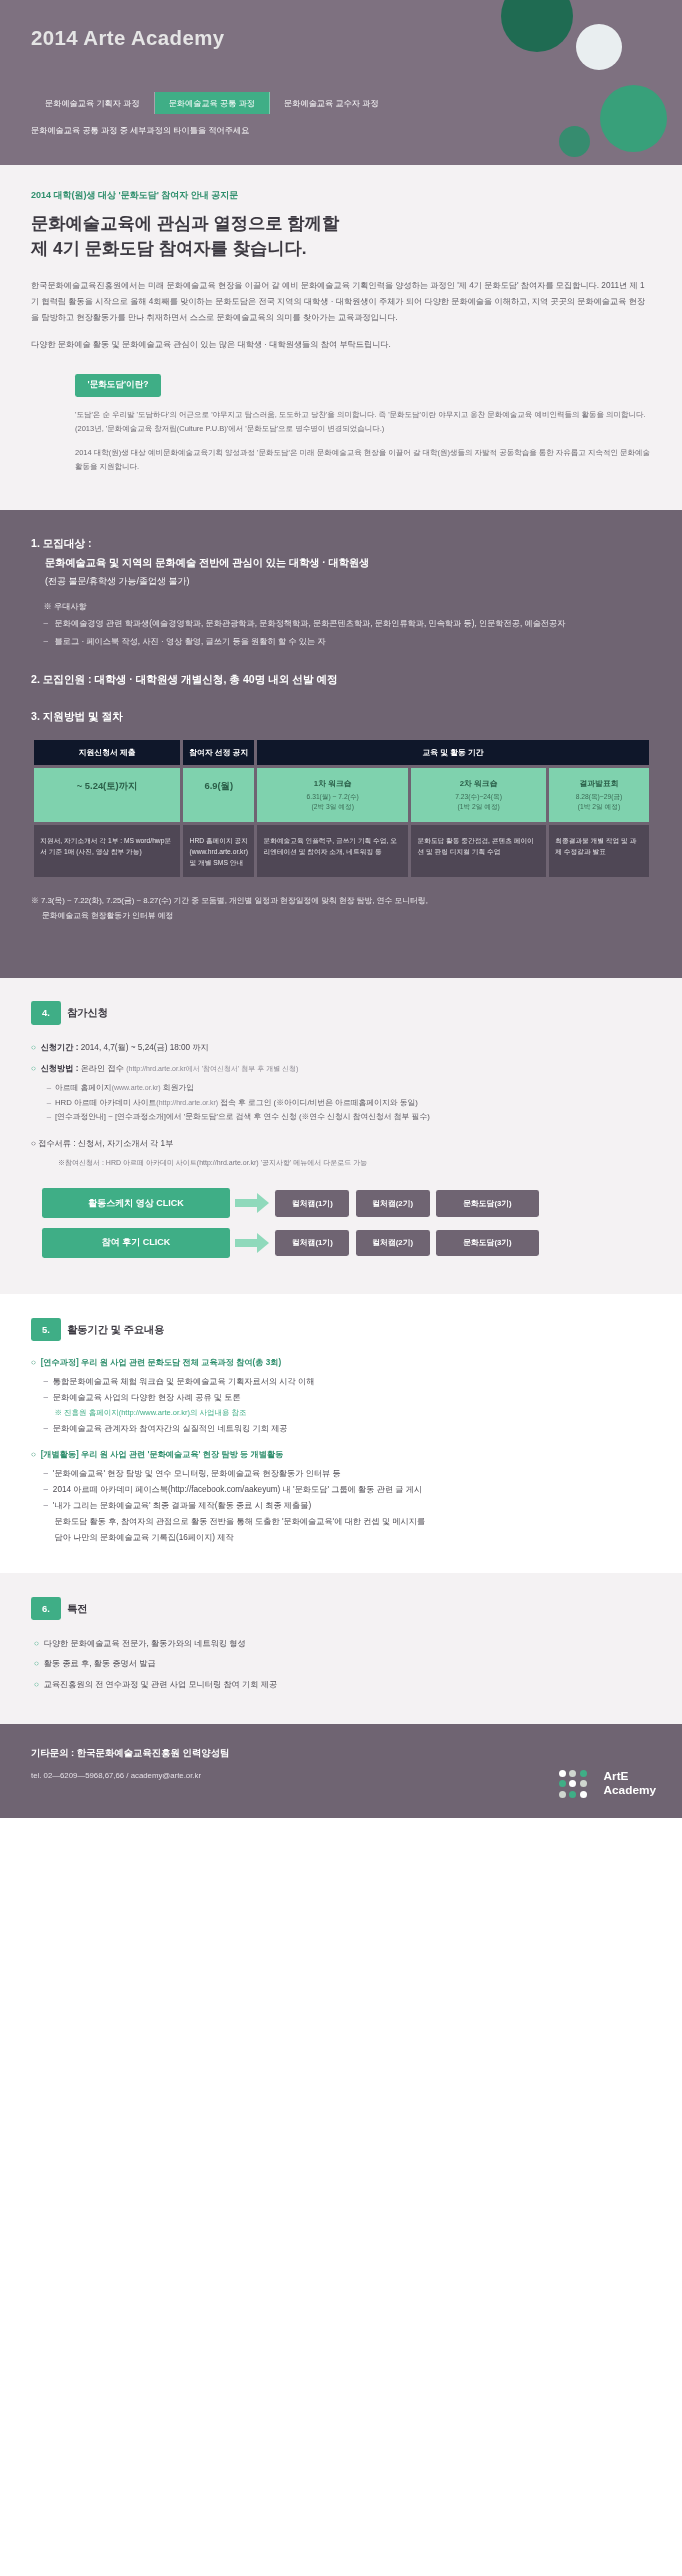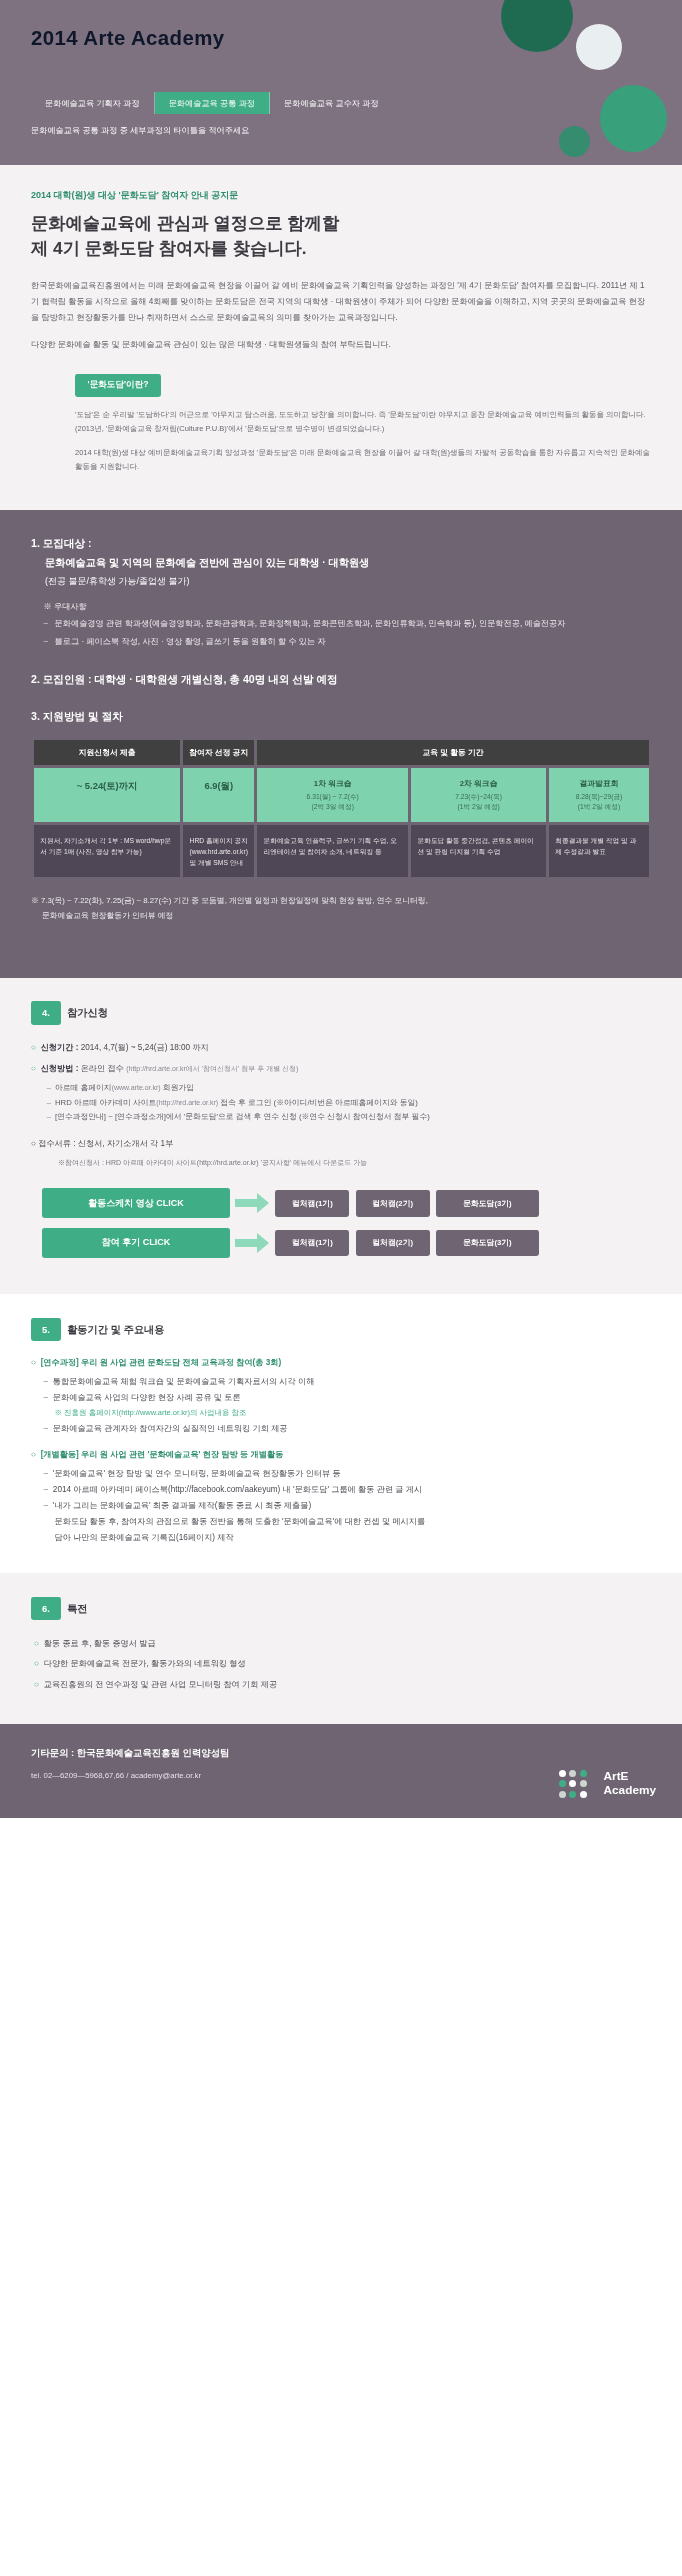--- a/index.html
+++ b/index.html
@@ -22,21 +22,21 @@
     min-height:165px;
   }
   .header .circ { position:absolute; border-radius:50%; }
   .c1 { width:72px; height:72px; background:#1f6b52; top:-20.4px; right:110px; }
   .c2 { width:46px; height:46px; background:#e9eef0; top:23.5px; right:61px; }
   .c3 { width:67px; height:67px; background:#38a07a; top:85px; right:15.7px; }
   .c4 { width:31px; height:31px; background:#2f8f6d; top:126px; right:93px; opacity:.9;}
   .header h1 {
     position:relative; z-index:2;
     margin:0 0 42px 0;
-    font-size:20.4px; font-weight:bold; color:#0f172a; letter-spacing:0.4px;
+    font-size:20.4px; font-weight:bold; color:#e5e5e5; letter-spacing:0.4px;
   }
   .tabs { position:relative; z-index:2; display:flex; align-items:stretch; gap:0; margin-bottom:11px; }
   .tab {
     font-size:8.2px; color:#ffffff; padding:5.5px 14px; white-space:nowrap;
     border-right:0.8px solid rgba(255,255,255,.35);
   }
   .tab:last-child { border-right:none; }
   .tab.active { background:#3fae86; color:#ffffff; }
   .header .subnote { position:relative; z-index:2; font-size:8.2px; color:#ffffff; }
 
@@ -60,21 +60,21 @@
   .dark h3 .ln2 { display:block; padding-left:14px; font-size:10.2px; margin-top:4.7px; }
   .dark h3 .ln3 { display:block; padding-left:14px; font-size:9px; margin-top:4.7px; font-weight:normal; }
   .dark .blk { margin-bottom:23.5px; }
   .dark ul { list-style:none; margin:11px 0 0 0; padding:0 0 0 12.6px; }
   .dark li { font-size:8.2px; line-height:1.85; color:#f0eef1; margin-bottom:2.4px; }
   .dark li .mk { display:inline-block; width:11px; color:#cfc9d2; }
 
   
   .proc-table { width:100%; border-collapse:separate; border-spacing:3.1px; margin-top:12.6px; }
   .proc-table th {
-    background:#404040; color:#fff; font-size:7.8px; font-weight:bold; padding:7px 3.1px; 
+    background:#0f172a; color:#fff; font-size:7.8px; font-weight:bold; padding:7px 3.1px; 
   }
   .proc-table td { vertical-align:top; }
   .cell-green {
     background:#7fd2ae; color:#2b5f49; text-align:center; font-size:9.4px; font-weight:bold;
     padding:12.6px 3.1px;
   }
   .cell-green.small { font-size:7.8px; font-weight:bold; line-height:1.5; padding:10.2px 3.1px; }
   .cell-green.small .sub { display:block; font-size:6.7px; font-weight:normal; margin-top:2.4px; color:#3a6b55; }
   .cell-desc {
     background:#4f4755; color:#eceaee; font-size:6.7px; line-height:1.65; padding:9.4px 6.3px; text-align:left;
@@ -318,22 +318,22 @@
     <div class="li-dash"><span class="dash">–</span><span>'내가 그리는 문화예술교육' 최종 결과물 제작(활동 종료 시 최종 제출물)</span></div>
     <div class="li-plain">문화도담 활동 후, 참여자의 관점으로 활동 전반을 통해 도출한 '문화예술교육'에 대한 컨셉 및 메시지를</div>
     <div class="li-plain">담아 나만의 문화예술교육 기록집(16페이지) 제작</div>
   </div>
 
   <div class="sec lite sec6">
     <div class="sec-head">
       <span class="sec-num">6.</span>
       <span class="sec-title">특전</span>
     </div>
+    <div class="row"><span class="bul">○</span><span>다양한 문화예술교육 전문가, 활동가와의 네트워킹 형성</span></div>
     <div class="row"><span class="bul">○</span><span>활동 종료 후, 활동 증명서 발급</span></div>
-    <div class="row"><span class="bul">○</span><span>다양한 문화예술교육 전문가, 활동가와의 네트워킹 형성</span></div>
     <div class="row"><span class="bul">○</span><span>교육진흥원의 전 연수과정 및 관련 사업 모니터링 참여 기회 제공</span></div>
   </div>
 
   <div class="footer">
     <div class="f1">기타문의 : 한국문화예술교육진흥원 인력양성팀</div>
     <div class="f2">tel. 02—6209—5968,67,66 / academy@arte.or.kr</div>
     <div class="logo">
       <span class="dots">
         <span id="d0" style="background: rgb(255, 255, 255);"></span>
           <span id="d1" style="background: rgb(207, 214, 207);"></span>

